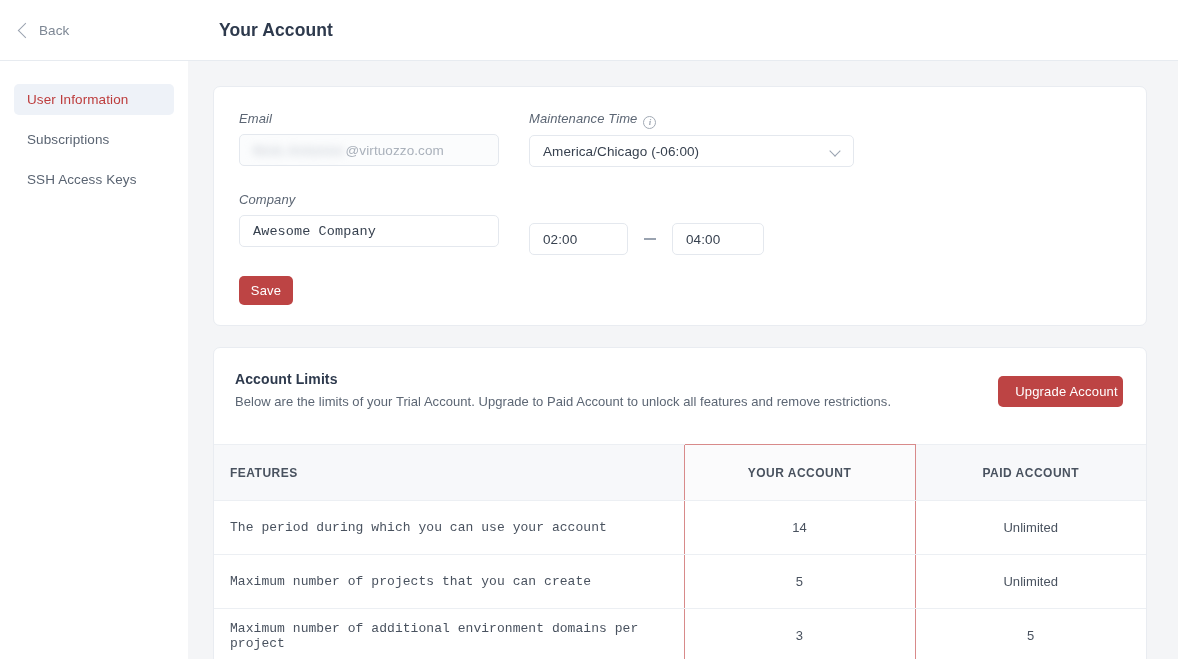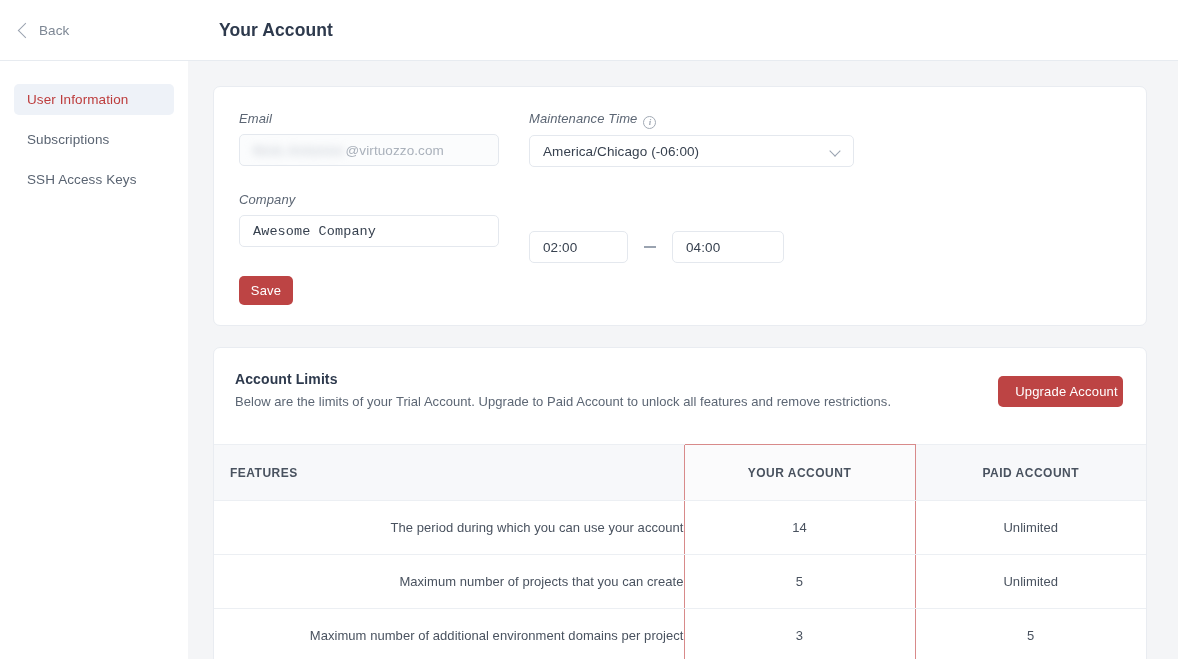--- a/index.html
+++ b/index.html
@@ -225,21 +225,21 @@
   }
   table.limits th.feat { text-align: left; padding-left: 16px; }
   table.limits td {
     height: 54px;
     font-size: 13px;
     color: #49525f;
     border-bottom: 1px solid #eceff3;
     text-align: center;
     letter-spacing: .05px;
   }
-  table.limits td.feat { text-align: right; padding-left: 16px; }
+  table.limits td.feat { text-align: left; padding-left: 16px; font-family: Liberation Mono, monospace; }
 
   .col-hl {
     border-left: 1px solid #d88a8a;
     border-right: 1px solid #d88a8a;
   }
   table.limits th.col-hl { border-top: 1px solid #d88a8a; background: #fbfbfc; }
 </style>
 </head>
 <body>
 
@@ -289,26 +289,26 @@
         </div>
       </div>
 
       <div style="position:absolute; left:25px; top:105px; width:260px;">
         <div class="field-label">Company</div>
         <div class="inp plain" style="width:260px;font-family:Liberation Mono, monospace;">
           <span>Awesome Company</span>
         </div>
       </div>
 
-      <div style="position:absolute; left:315px; top:144px; display:flex; align-items:center; gap:16px;">
+      <div style="position:absolute; left:315px; top:136px; display:flex; align-items:center; gap:16px;">
         <div class="inp plain" style="width:99px;">
           <span>02:00</span>
         </div>
         <span class="time-dash"></span>
-        <div class="inp plain" style="width:112px;">
+        <div class="inp plain" style="width:92px;">
           <span>04:00</span>
         </div>
       </div>
 
       <button class="btn-red" style="position:absolute; left:25px; top:189px; width:54px; height:29px;">Save</button>
     </div>
 
     <div class="card" id="card-limits">
       <div style="position:absolute; left:21px; top:23px; width:700px;">
         <div class="limits-title">Account Limits</div>

